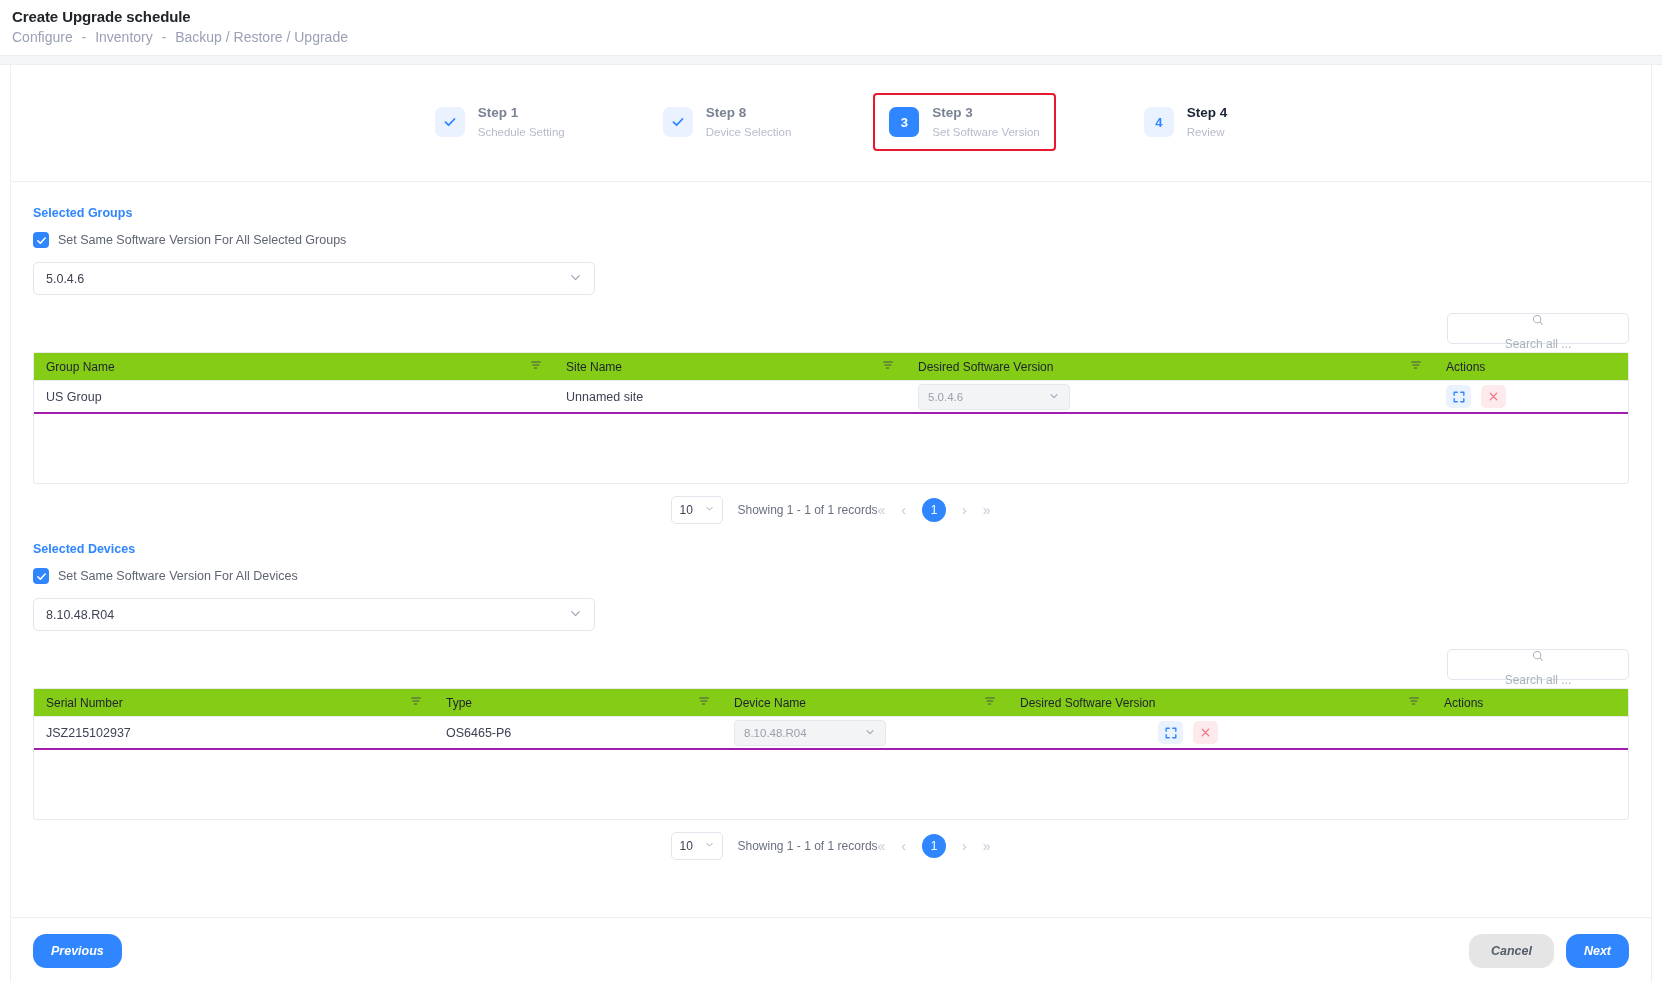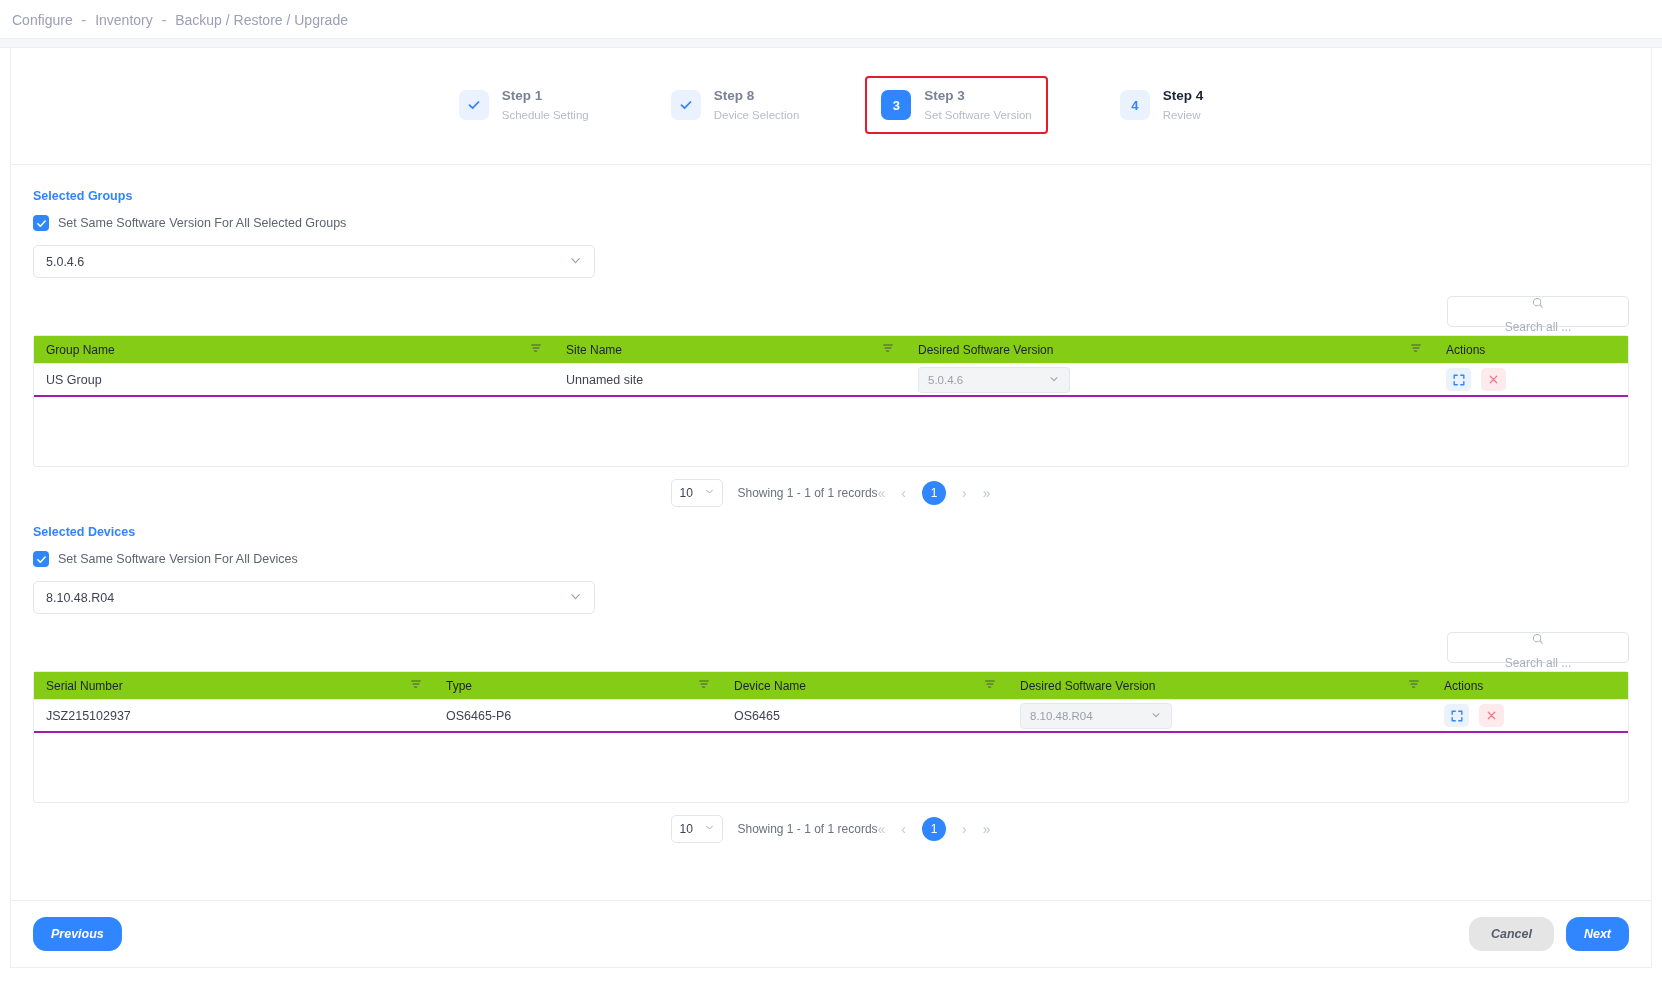--- a/index.html
+++ b/index.html
@@ -27,21 +27,21 @@
     background:#fff;
     border:1px solid #edeff3;
     border-top:none;
     height: 920px;
     position: relative;
   }
 
   
   .stepper {
     display:flex; align-items:center; justify-content:center;
-    gap: 4px;
+    gap: 12px;
     padding: 28px 0 30px 0;
     border-bottom:1px solid #eceef2;
   }
   .step { display:flex; align-items:center; gap:13px; padding:10px 14px; border:2px solid transparent; border-radius:4px;}
   .step.active { border-color:#e8192c; background:#fff; }
   .step-badge {
     width:30px; height:30px; border-radius:7px;
     display:flex; align-items:center; justify-content:center;
     background:#eaf2ff; color:#2f86ff; font-size:13px; font-weight:bold;
     flex: none;
@@ -127,20 +127,21 @@
   }
   .btn { border:none; border-radius:13px; font-size:12.5px; font-weight:bold; cursor:pointer; font-family:inherit;font-style:italic; }
   .btn-primary { background:#2f86ff; color:#fff; padding: 10px 18px; }
   .btn-light { background:#e5e5e5; color:#4a5costs; padding: 10px 22px; color:#555c6b; }
   .footer-right { display:flex; gap:12px; }
 </style>
 </head>
 <body>
 
 <div class="page-header">
+  <div class="page-title">Create Upgrade schedule</div>
   <div class="breadcrumb">
     <span>Configure</span>
     <span class="sep">-</span>
     <span>Inventory</span>
     <span class="sep">-</span>
     <span>Backup / Restore / Upgrade</span>
   </div>
 </div>
 <div class="header-rule"></div>
 
@@ -376,21 +377,20 @@
           </span>
         </div>
         <div class="th" style="flex:1">
           <span>Actions</span>
         </div>
       </div>
 
       <div class="trow">
         <div class="td" style="width:400px">JSZ215102937</div>
         <div class="td" style="width:288px">OS6465-P6</div>
-        <div class="td" style="width:286px">OS6465</div>
         <div class="td" style="width:424px">
           <div class="inline-select">
             <span>8.10.48.R04</span>
             <span>
               <svg width="12" height="12" viewBox="0 0 14 14">
                   <path d="M3.5 5.5 L7 9 L10.5 5.5" fill="none" stroke="#9aa3b5" stroke-width="1.2" stroke-linecap="round" stroke-linejoin="round"></path>
                 </svg>
             </span>
           </div>
         </div>

